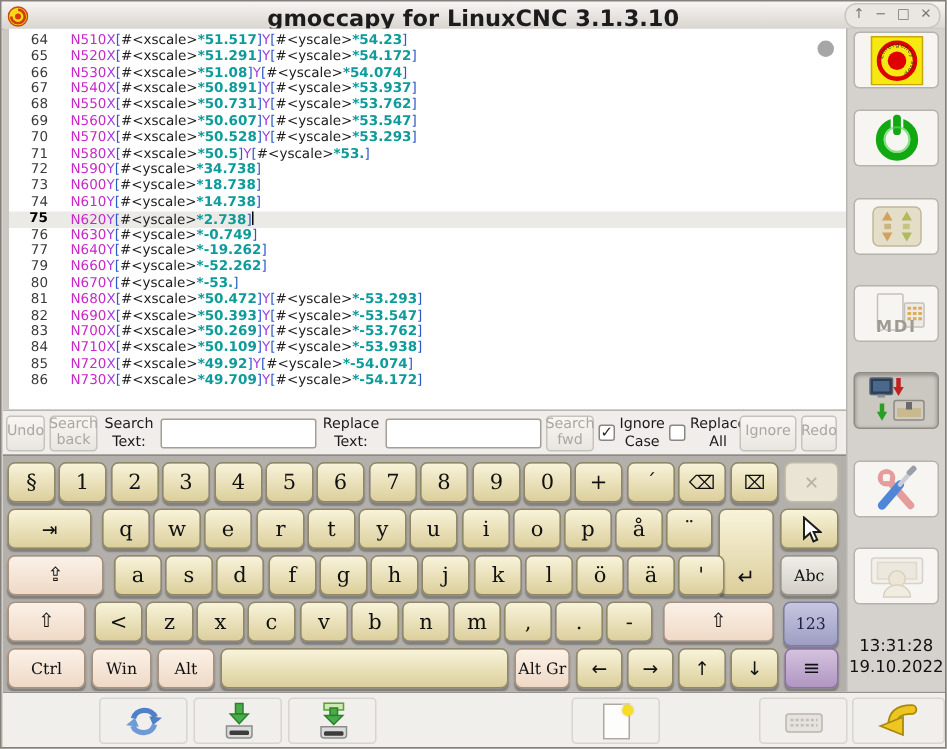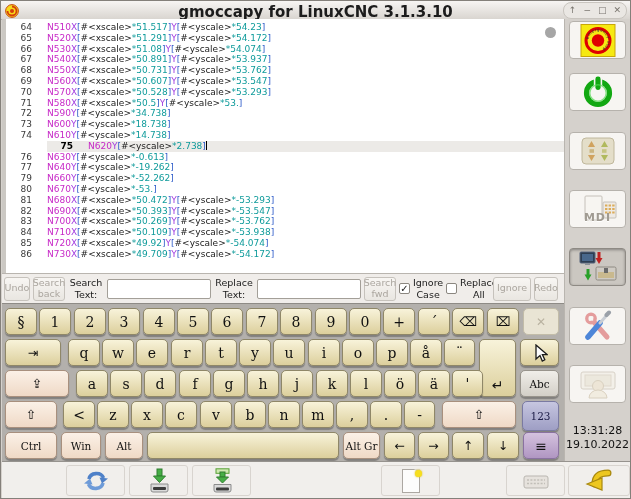--- a/index.html
+++ b/index.html
@@ -12,27 +12,27 @@
   #title{position:absolute;left:0;top:2px;width:100%;text-align:center;
     font-size:15px;font-weight:bold;color:#1c1c1c;}
   #winctrls{position:absolute;right:3px;top:1px;height:15px;display:flex;align-items:center;
     background:#eae7e3;border:1px solid #c9c5bf;border-radius:8px;padding:0 5px;gap:7px;}
   #winctrls span{font-size:9px;color:#7a766f;line-height:15px;}
 
   
   #editor{position:absolute;left:1px;top:18px;width:562px;height:254px;background:#ffffff;
     border-left:4px solid #cbc8c3;box-sizing:border-box;padding-top:3px;overflow:hidden;}
   .cline{display:flex;height:10.8px;line-height:10.8px;font-size:9px;white-space:pre;}
-  .cline.cur{background:#eceae7;margin-left:41px;}
+  .cline.cur{background:#eceae7;}
   .gut{flex:none;width:26px;text-align:right;color:#3a3a3a;}
   .cline.cur .gut{font-weight:bold;color:#000;}
   .ctext{margin-left:15px;}
   .tk-n{color:var(--syn-nword);} .tk-a{color:var(--syn-axis);}
   .tk-b{color:var(--syn-bracket);} .tk-p{color:var(--syn-param);}
-  .tk-v{color:var(--syn-value);}
+  .tk-v{color:var(--syn-value);font-weight:bold;}
   .caret{display:inline-block;width:1px;height:9px;background:#000;vertical-align:-1px;}
   #scrolldot{position:absolute;right:8px;top:8px;width:11px;height:11px;border-radius:50%;background:#a6a6a6;}
 
   
   #searchbar{position:absolute;left:1px;top:272px;width:562px;height:30px;background:#f0edea;
     border-top:1px solid #b9b5af;box-sizing:border-box;display:flex;align-items:center;
     padding:0 2px;gap:3px;font-size:9.5px;}
   .sbtn{flex:none;height:24px;box-sizing:border-box;border:1px solid #c6c2bc;border-radius:3px;
     background:linear-gradient(#f8f6f3,#e9e6e1);color:#aba69f;display:flex;align-items:center;
     justify-content:center;text-align:center;line-height:1.1;padding:0 2px;}
@@ -111,21 +111,21 @@
         <div class="cline"><span class="gut">66</span><span class="ctext"><span class="tk-n">N530</span><span class="tk-a">X</span><span class="tk-b">[</span><span class="tk-p">#&lt;xscale&gt;</span><span class="tk-v">*51.08</span><span class="tk-b">]</span><span class="tk-a">Y</span><span class="tk-b">[</span><span class="tk-p">#&lt;yscale&gt;</span><span class="tk-v">*54.074</span><span class="tk-b">]</span></span></div>
         <div class="cline"><span class="gut">67</span><span class="ctext"><span class="tk-n">N540</span><span class="tk-a">X</span><span class="tk-b">[</span><span class="tk-p">#&lt;xscale&gt;</span><span class="tk-v">*50.891</span><span class="tk-b">]</span><span class="tk-a">Y</span><span class="tk-b">[</span><span class="tk-p">#&lt;yscale&gt;</span><span class="tk-v">*53.937</span><span class="tk-b">]</span></span></div>
         <div class="cline"><span class="gut">68</span><span class="ctext"><span class="tk-n">N550</span><span class="tk-a">X</span><span class="tk-b">[</span><span class="tk-p">#&lt;xscale&gt;</span><span class="tk-v">*50.731</span><span class="tk-b">]</span><span class="tk-a">Y</span><span class="tk-b">[</span><span class="tk-p">#&lt;yscale&gt;</span><span class="tk-v">*53.762</span><span class="tk-b">]</span></span></div>
         <div class="cline"><span class="gut">69</span><span class="ctext"><span class="tk-n">N560</span><span class="tk-a">X</span><span class="tk-b">[</span><span class="tk-p">#&lt;xscale&gt;</span><span class="tk-v">*50.607</span><span class="tk-b">]</span><span class="tk-a">Y</span><span class="tk-b">[</span><span class="tk-p">#&lt;yscale&gt;</span><span class="tk-v">*53.547</span><span class="tk-b">]</span></span></div>
         <div class="cline"><span class="gut">70</span><span class="ctext"><span class="tk-n">N570</span><span class="tk-a">X</span><span class="tk-b">[</span><span class="tk-p">#&lt;xscale&gt;</span><span class="tk-v">*50.528</span><span class="tk-b">]</span><span class="tk-a">Y</span><span class="tk-b">[</span><span class="tk-p">#&lt;yscale&gt;</span><span class="tk-v">*53.293</span><span class="tk-b">]</span></span></div>
         <div class="cline"><span class="gut">71</span><span class="ctext"><span class="tk-n">N580</span><span class="tk-a">X</span><span class="tk-b">[</span><span class="tk-p">#&lt;xscale&gt;</span><span class="tk-v">*50.5</span><span class="tk-b">]</span><span class="tk-a">Y</span><span class="tk-b">[</span><span class="tk-p">#&lt;yscale&gt;</span><span class="tk-v">*53.</span><span class="tk-b">]</span></span></div>
         <div class="cline"><span class="gut">72</span><span class="ctext"><span class="tk-n">N590</span><span class="tk-a">Y</span><span class="tk-b">[</span><span class="tk-p">#&lt;yscale&gt;</span><span class="tk-v">*34.738</span><span class="tk-b">]</span></span></div>
         <div class="cline"><span class="gut">73</span><span class="ctext"><span class="tk-n">N600</span><span class="tk-a">Y</span><span class="tk-b">[</span><span class="tk-p">#&lt;yscale&gt;</span><span class="tk-v">*18.738</span><span class="tk-b">]</span></span></div>
         <div class="cline"><span class="gut">74</span><span class="ctext"><span class="tk-n">N610</span><span class="tk-a">Y</span><span class="tk-b">[</span><span class="tk-p">#&lt;yscale&gt;</span><span class="tk-v">*14.738</span><span class="tk-b">]</span></span></div>
         <div class="cline cur"><span class="gut">75</span><span class="ctext"><span class="tk-n">N620</span><span class="tk-a">Y</span><span class="tk-b">[</span><span class="tk-p">#&lt;yscale&gt;</span><span class="tk-v">*2.738</span><span class="tk-b">]</span><span class="caret"></span></span></div>
-        <div class="cline"><span class="gut">76</span><span class="ctext"><span class="tk-n">N630</span><span class="tk-a">Y</span><span class="tk-b">[</span><span class="tk-p">#&lt;yscale&gt;</span><span class="tk-v">*-0.613</span><span class="tk-b">]</span></span></div>
+        <div class="cline"><span class="gut">76</span><span class="ctext"><span class="tk-n">N630</span><span class="tk-a">Y</span><span class="tk-b">[</span><span class="tk-p">#&lt;yscale&gt;</span><span class="tk-v">*-0.749</span><span class="tk-b">]</span></span></div>
         <div class="cline"><span class="gut">77</span><span class="ctext"><span class="tk-n">N640</span><span class="tk-a">Y</span><span class="tk-b">[</span><span class="tk-p">#&lt;yscale&gt;</span><span class="tk-v">*-19.262</span><span class="tk-b">]</span></span></div>
         <div class="cline"><span class="gut">79</span><span class="ctext"><span class="tk-n">N660</span><span class="tk-a">Y</span><span class="tk-b">[</span><span class="tk-p">#&lt;yscale&gt;</span><span class="tk-v">*-52.262</span><span class="tk-b">]</span></span></div>
         <div class="cline"><span class="gut">80</span><span class="ctext"><span class="tk-n">N670</span><span class="tk-a">Y</span><span class="tk-b">[</span><span class="tk-p">#&lt;yscale&gt;</span><span class="tk-v">*-53.</span><span class="tk-b">]</span></span></div>
         <div class="cline"><span class="gut">81</span><span class="ctext"><span class="tk-n">N680</span><span class="tk-a">X</span><span class="tk-b">[</span><span class="tk-p">#&lt;xscale&gt;</span><span class="tk-v">*50.472</span><span class="tk-b">]</span><span class="tk-a">Y</span><span class="tk-b">[</span><span class="tk-p">#&lt;yscale&gt;</span><span class="tk-v">*-53.293</span><span class="tk-b">]</span></span></div>
         <div class="cline"><span class="gut">82</span><span class="ctext"><span class="tk-n">N690</span><span class="tk-a">X</span><span class="tk-b">[</span><span class="tk-p">#&lt;xscale&gt;</span><span class="tk-v">*50.393</span><span class="tk-b">]</span><span class="tk-a">Y</span><span class="tk-b">[</span><span class="tk-p">#&lt;yscale&gt;</span><span class="tk-v">*-53.547</span><span class="tk-b">]</span></span></div>
         <div class="cline"><span class="gut">83</span><span class="ctext"><span class="tk-n">N700</span><span class="tk-a">X</span><span class="tk-b">[</span><span class="tk-p">#&lt;xscale&gt;</span><span class="tk-v">*50.269</span><span class="tk-b">]</span><span class="tk-a">Y</span><span class="tk-b">[</span><span class="tk-p">#&lt;yscale&gt;</span><span class="tk-v">*-53.762</span><span class="tk-b">]</span></span></div>
         <div class="cline"><span class="gut">84</span><span class="ctext"><span class="tk-n">N710</span><span class="tk-a">X</span><span class="tk-b">[</span><span class="tk-p">#&lt;xscale&gt;</span><span class="tk-v">*50.109</span><span class="tk-b">]</span><span class="tk-a">Y</span><span class="tk-b">[</span><span class="tk-p">#&lt;yscale&gt;</span><span class="tk-v">*-53.938</span><span class="tk-b">]</span></span></div>
         <div class="cline"><span class="gut">85</span><span class="ctext"><span class="tk-n">N720</span><span class="tk-a">X</span><span class="tk-b">[</span><span class="tk-p">#&lt;xscale&gt;</span><span class="tk-v">*49.92</span><span class="tk-b">]</span><span class="tk-a">Y</span><span class="tk-b">[</span><span class="tk-p">#&lt;yscale&gt;</span><span class="tk-v">*-54.074</span><span class="tk-b">]</span></span></div>
         <div class="cline"><span class="gut">86</span><span class="ctext"><span class="tk-n">N730</span><span class="tk-a">X</span><span class="tk-b">[</span><span class="tk-p">#&lt;xscale&gt;</span><span class="tk-v">*49.709</span><span class="tk-b">]</span><span class="tk-a">Y</span><span class="tk-b">[</span><span class="tk-p">#&lt;yscale&gt;</span><span class="tk-v">*-54.172</span><span class="tk-b">]</span></span></div>
       </div>

